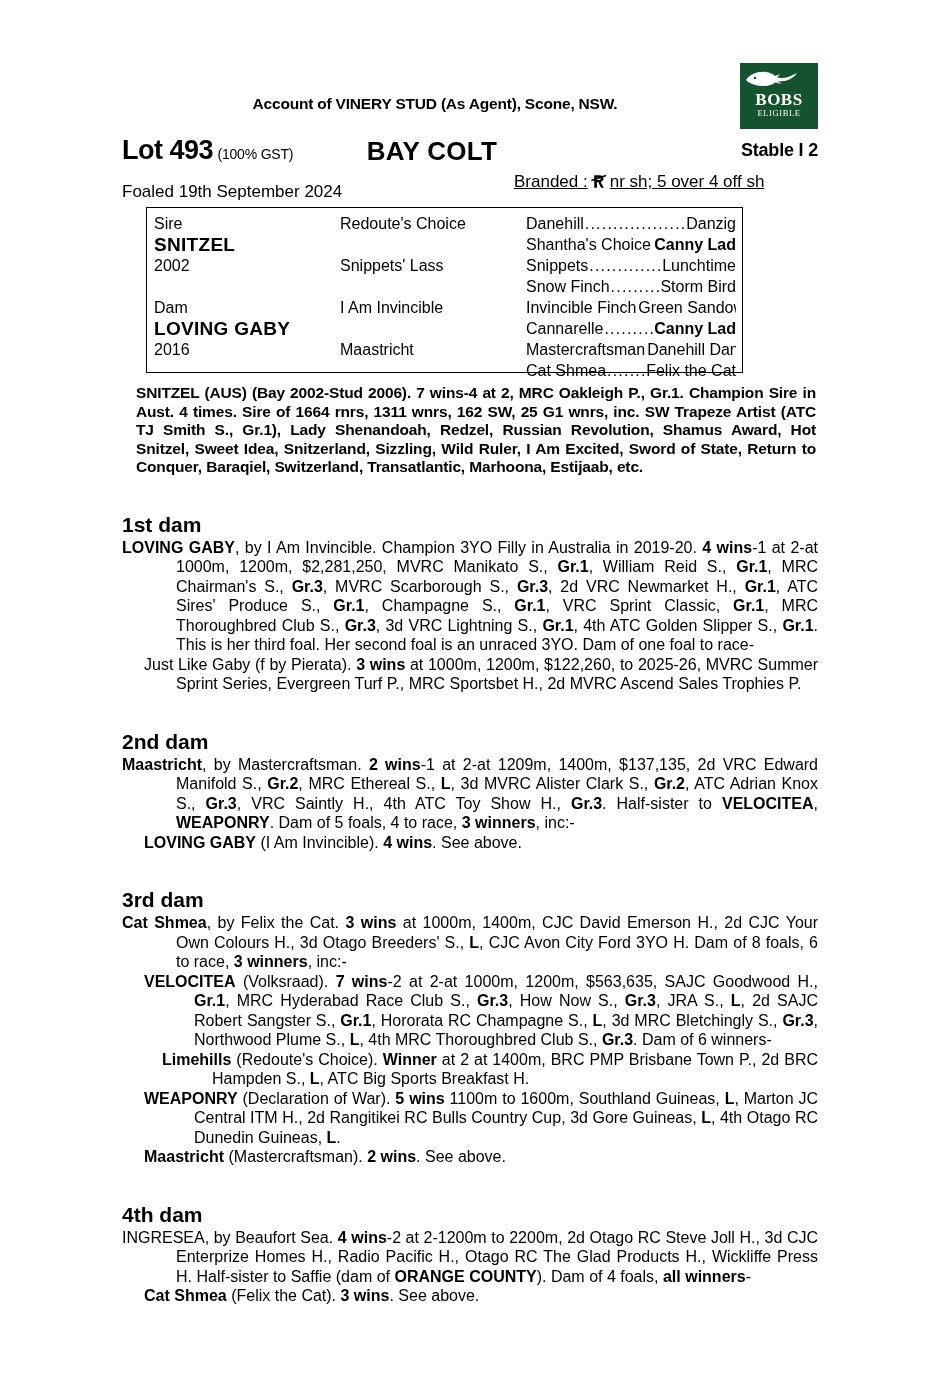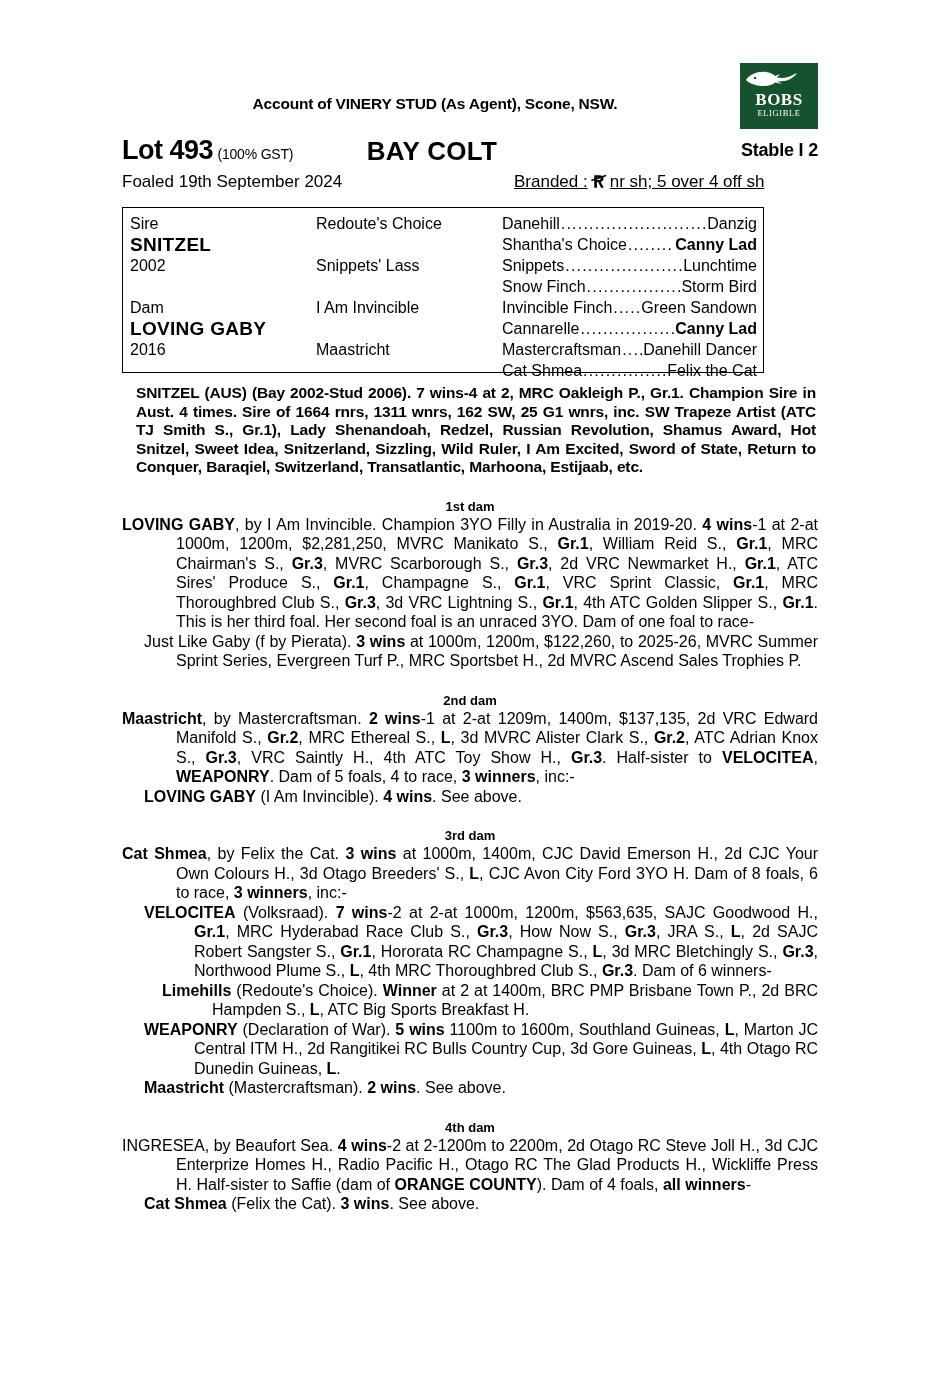--- a/index.html
+++ b/index.html
@@ -107,21 +107,21 @@
   }
   .foaled-row {
     position: relative;
     height: 26px;
     margin-top: 3px;
     font-size: 17px;
   }
   .foaled-left {
     position: absolute;
     left: 0;
-    top: 0;
+    top: 10px;
     white-space: nowrap;
   }
   .branded-block {
     position: absolute;
     left: 392px;
     top: 0;
     white-space: nowrap;
     text-decoration: underline;
   }
   .brand-glyph {
@@ -129,25 +129,26 @@
     width: 19px;
     height: 19px;
     vertical-align: -4px;
     margin: 0 2px 0 1px;
   }
 
   
   .ped-table {
     margin-top: 9px;
     border: 1.5px solid #000;
-    width: 642px;
+    width: 597px;
     height: 166px;
     box-sizing: border-box;
     position: relative;
     padding: 5px 6px 0 7px;
+    margin-left: 24px;
   }
   .ped-row {
     display: flex;
     height: 21px;
     line-height: 21px;
   }
   .col-a {
     width: 186px;
     flex: 0 0 186px;
     font-size: 16px;
@@ -192,25 +193,24 @@
     font-size: 15.5px;
     font-weight: bold;
     line-height: 18.5px;
     letter-spacing: -0.15px;
     text-align: justify;
     padding: 0 2px 0 14px;
   }
 
   
   .dam-head {
-    font-size: 13px;
-    font-weight: bold;
-    margin-top: 22px;
+    font-size: 21px;
+    font-weight: bold;
+    margin-top: 36px;
     margin-bottom: 1px;
-    text-align: center;
   }
   .entry {
     font-size: 16px;
     line-height: 19.5px;
     text-align: justify;
     text-justify: inter-word;
   }
   .hang0 { padding-left: 54px; text-indent: -54px; }
   .hang1 { padding-left: 54px; text-indent: -32px; }
   .hang2 { padding-left: 72px; text-indent: -50px; }

